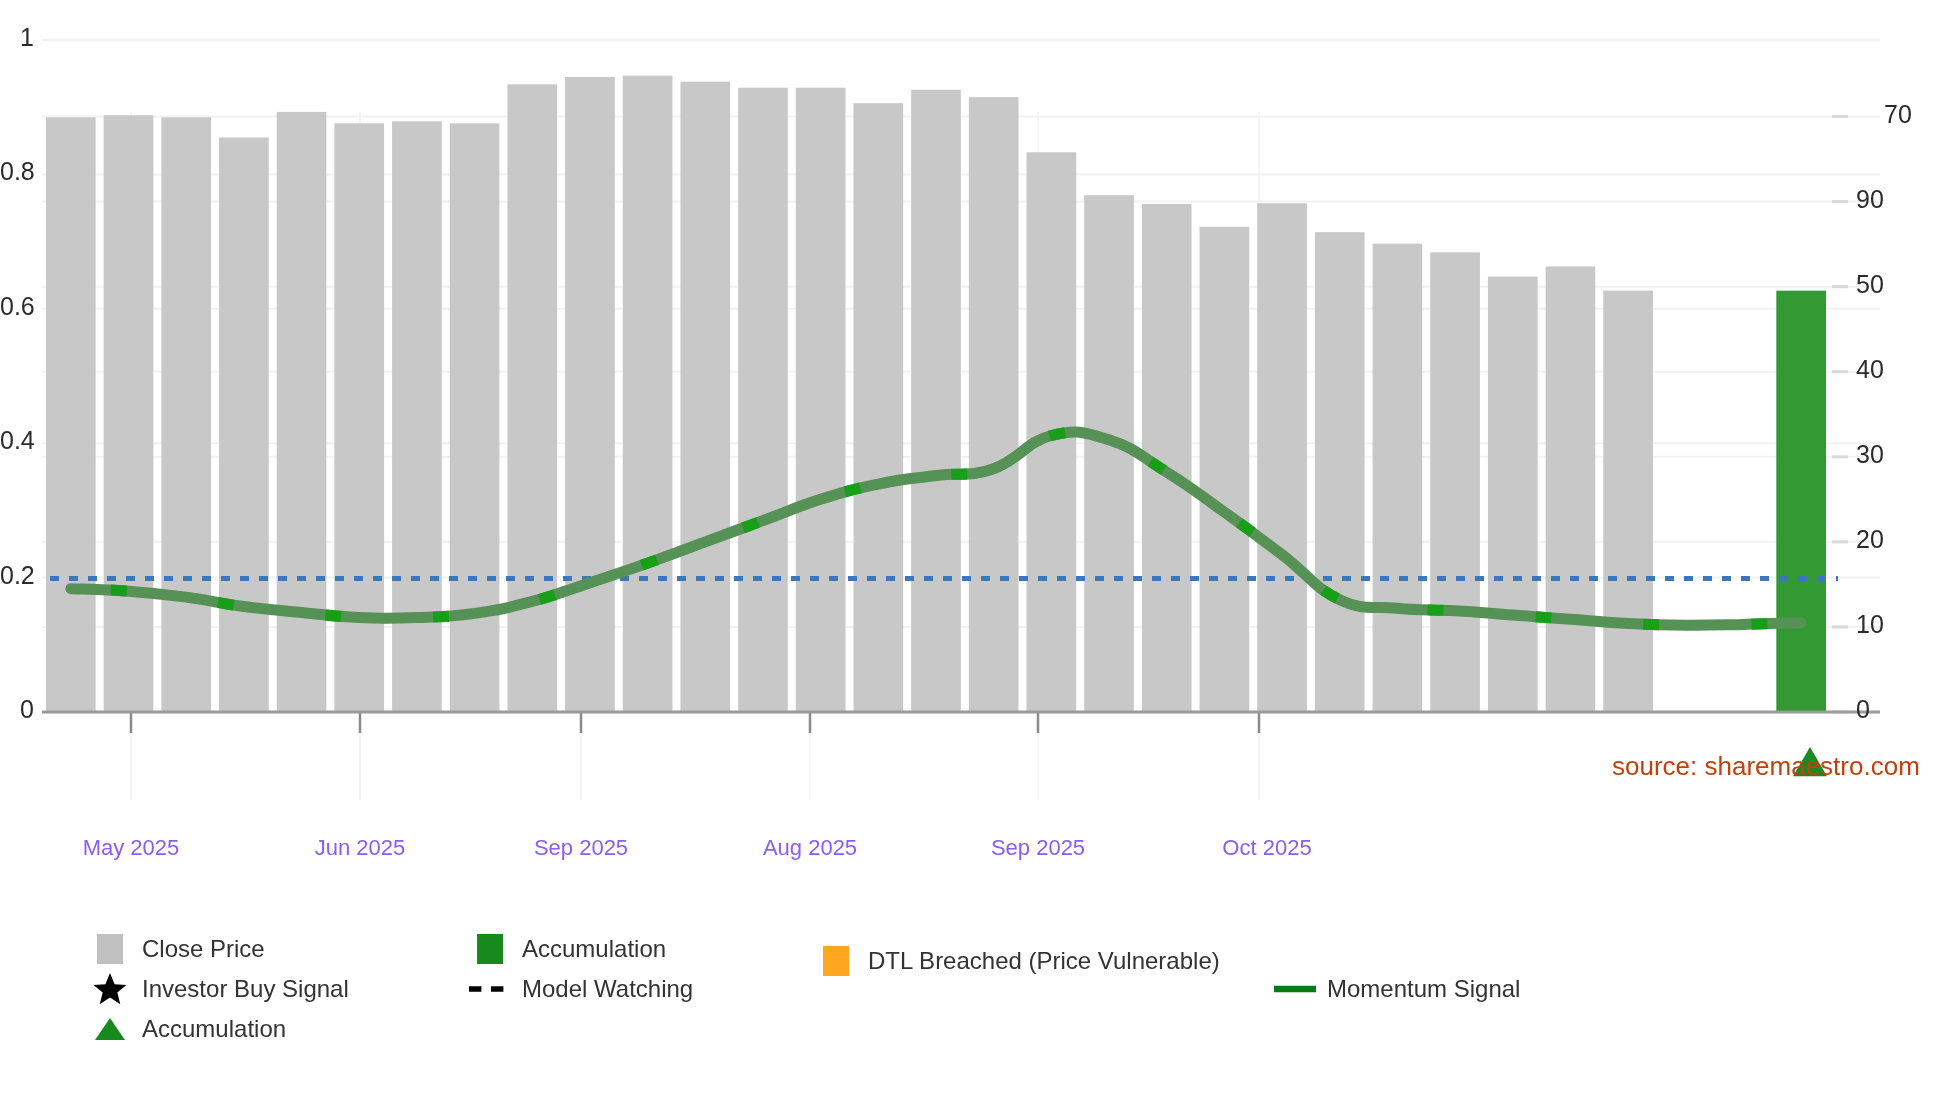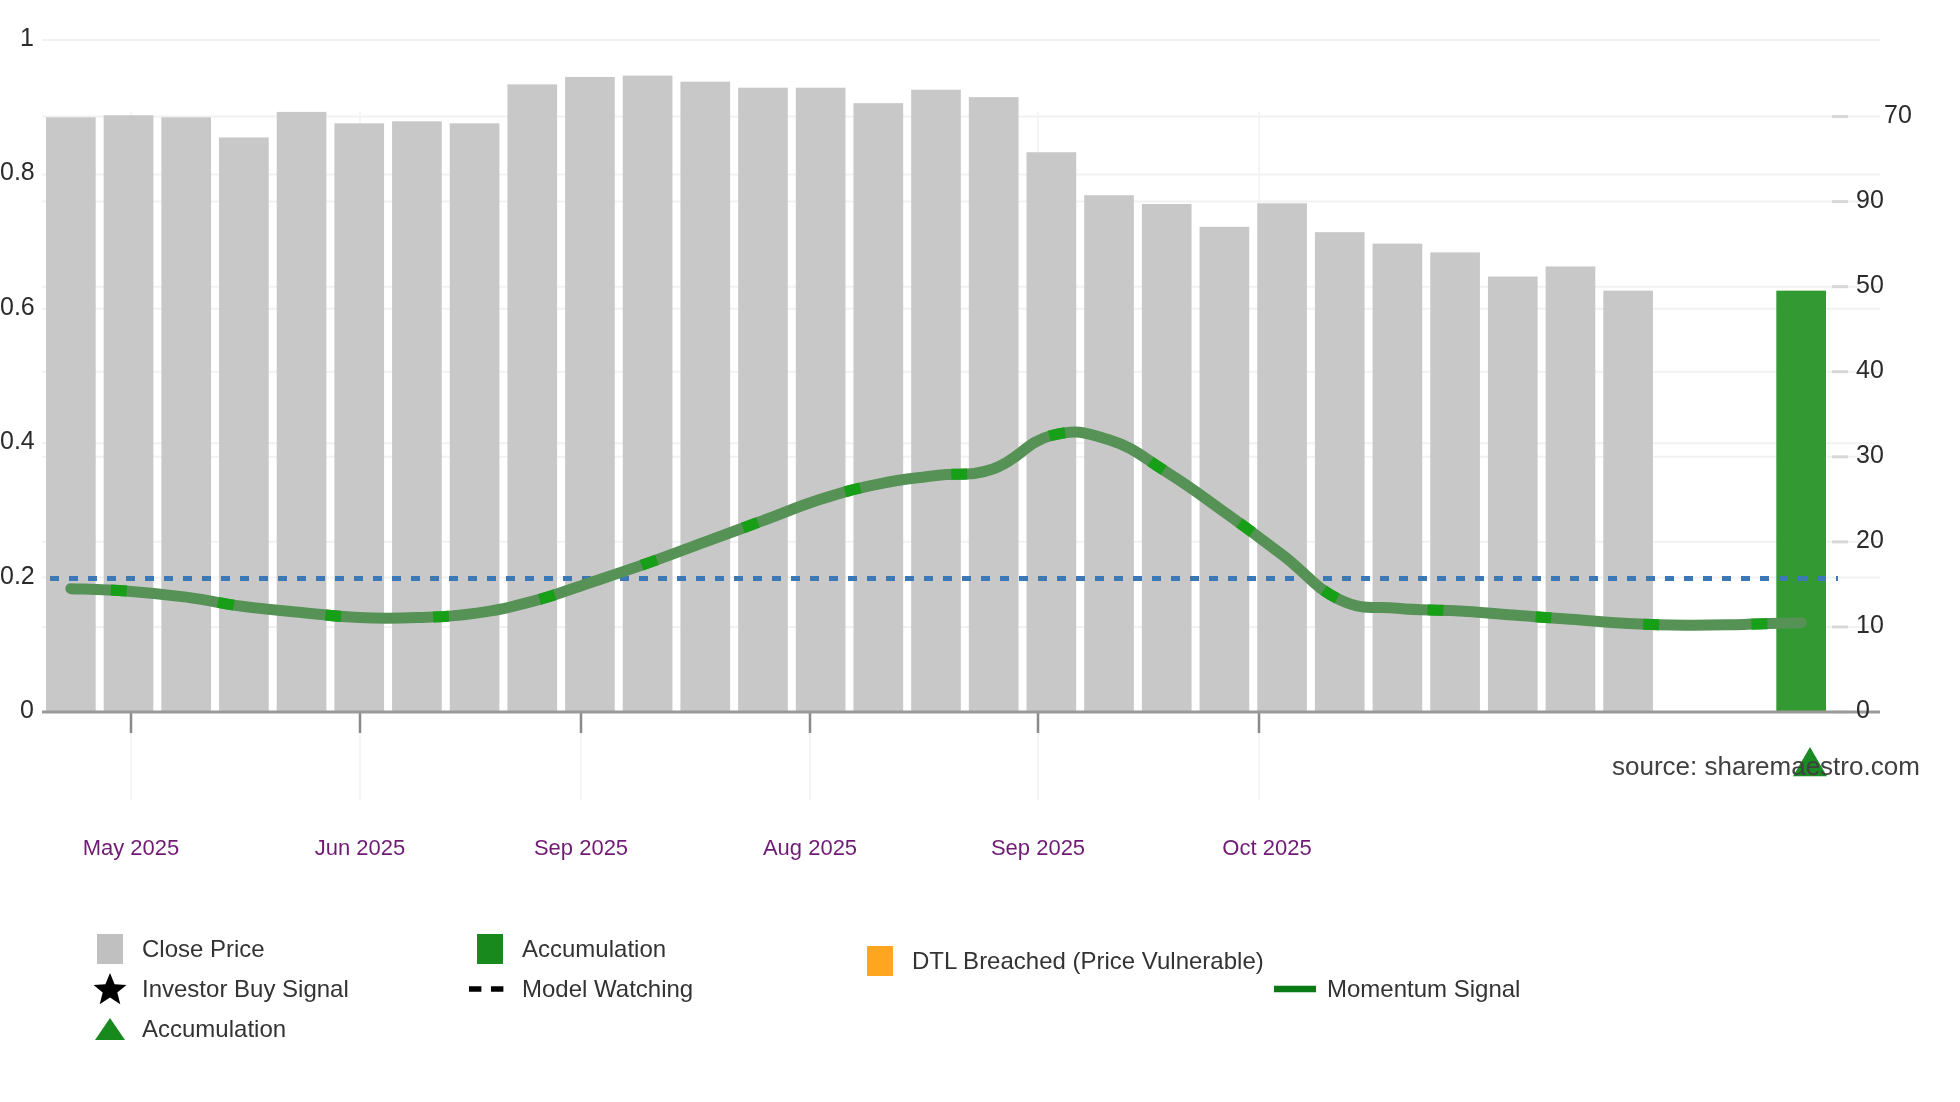--- a/index.html
+++ b/index.html
@@ -29,21 +29,21 @@
   }
   .axis-label {
     position: absolute;
     font-size: 25px;
     color: #2b2b2b;
     white-space: nowrap;
     letter-spacing: 0px;
   }
   .xlabel {
     font-size: 22px;
-    color: #701a75;
+    color: #8b5cf6;
     text-align: center;
     transform: translateX(-50%);
   }
   .source-note {
     position: absolute;
     font-size: 26px;
     color: #999999;
     white-space: nowrap;
   }
   .legend {
@@ -195,37 +195,37 @@
     </div>
   <div id="x-ticks">
       <div class="axis-label xlabel" style="left: 131px; top: 835px;">May 2025</div>
       <div class="axis-label xlabel" style="left: 360px; top: 835px;">Jun 2025</div>
       <div class="axis-label xlabel" style="left: 581px; top: 835px;">Sep 2025</div>
       <div class="axis-label xlabel" style="left: 810px; top: 835px;">Aug 2025</div>
       <div class="axis-label xlabel" style="left: 1038px; top: 835px;">Sep 2025</div>
       <div class="axis-label xlabel" style="left: 1259px; top: 835px; margin-left: 8px;">Oct 2025</div>
     </div>
 
-  <div class="source-note" id="source-note" style="left: 1612px; top: 751px; color: #404040;">source: sharemaestro.com</div>
+  <div class="source-note" id="source-note" style="left: 1612px; top: 751px; color: #c2410c;">source: sharemaestro.com</div>
 
   <div class="legend" id="legend">
       <div class="legend-row" style="position: relative;">
         <div class="legend-item" style="position: absolute; left: 0px;">
           <span class="lg-mark">
             <span class="swatch" style="background: rgb(192, 192, 192);"></span>
           </span>
           <span class="lg-text">Close Price</span>
         </div>
         <div class="legend-item" style="position: absolute; left: 380px;">
           <span class="lg-mark">
             <span class="swatch" style="background: rgb(24, 138, 29);"></span>
           </span>
           <span class="lg-text">Accumulation</span>
         </div>
-        <div class="legend-item" style="position: absolute; left: 770px; margin-top: 24px;">
+        <div class="legend-item" style="position: absolute; left: 726px; margin-top: 24px;">
           <span class="lg-mark">
             <span class="swatch" style="background: rgb(255, 165, 31);"></span>
           </span>
           <span class="lg-text">DTL Breached (Price Vulnerable)</span>
         </div>
       </div>
       <div class="legend-row" style="position: relative;">
         <div class="legend-item" style="position: absolute; left: 0px;">
           <span class="lg-mark">
             <svg width="36" height="36" viewBox="0 0 36 36">

